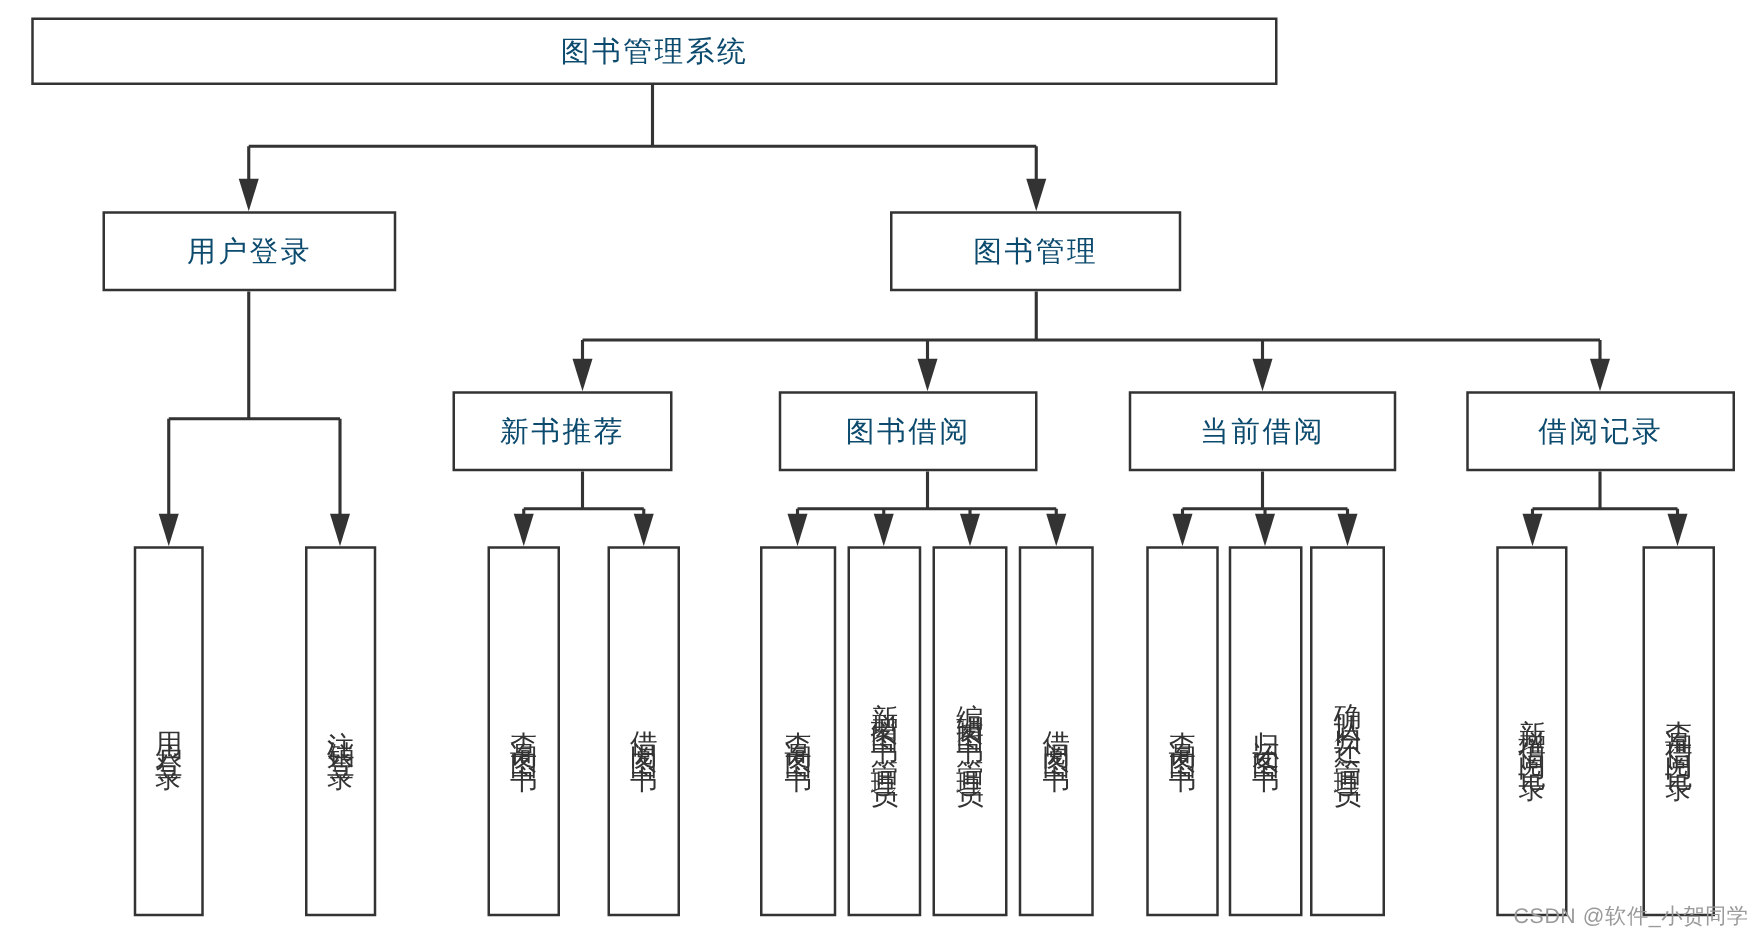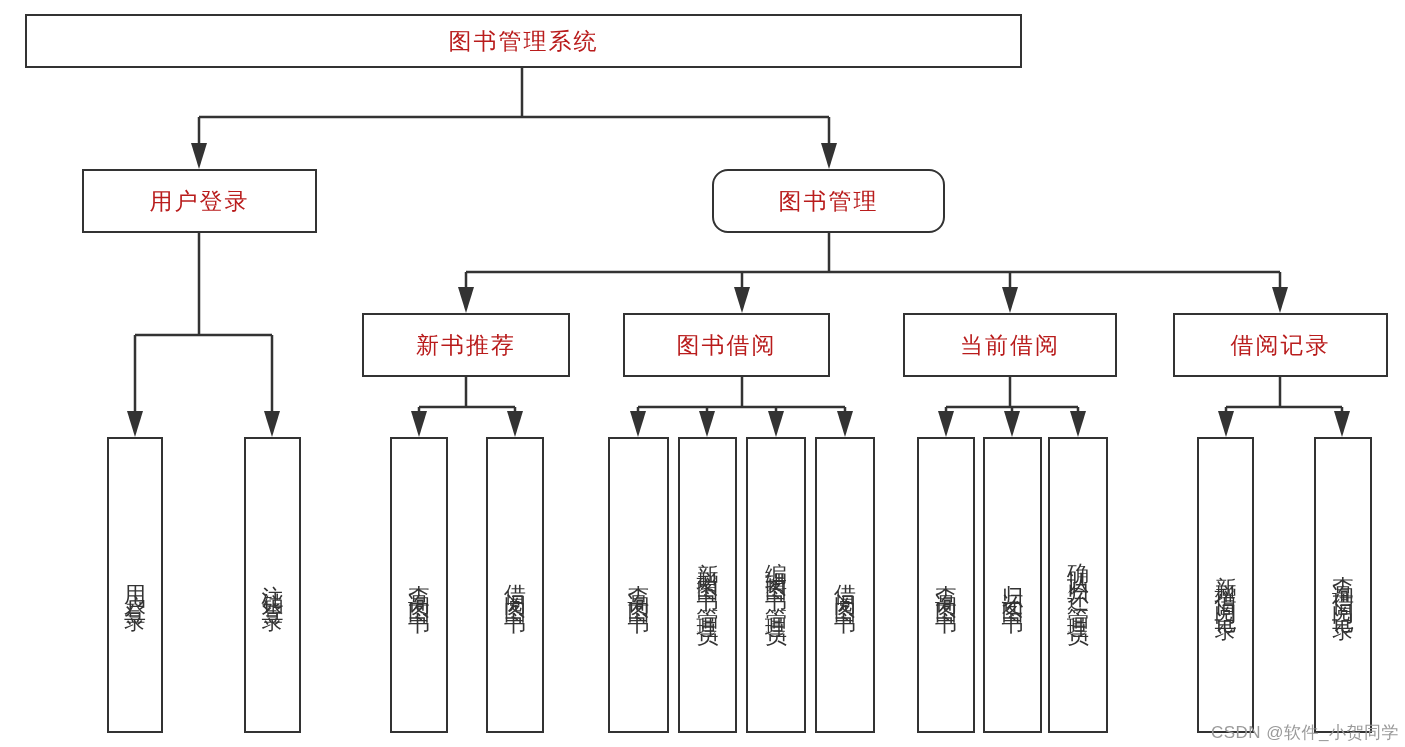--- a/index.html
+++ b/index.html
@@ -10,21 +10,21 @@
     font-family:"Liberation Sans", sans-serif;
     overflow:hidden;
   }
   .wires{position:absolute;left:0;top:0;}
   .box{
     position:absolute;
     box-sizing:border-box;
     background:#ffffff;
     border:2.5px solid #333333;
     display:flex;align-items:center;justify-content:center;
-    color:#b91c1c;
+    color:#0c4a6e;
     font-size:23px;
     letter-spacing:2px;
     white-space:nowrap;
   }
   .leaf{
     position:absolute;
     top:437px;height:296px;
     box-sizing:border-box;
     background:#ffffff;
     border:2.5px solid #333333;
@@ -82,23 +82,23 @@
     <polygon fill="#333333" stroke="none" points="1070,411 1086,411 1078,437"></polygon>
 
     <path d="M1280 377 V407 M1226 407 H1342 M1226 407 V415 M1342 407 V415"></path>
     <polygon fill="#333333" stroke="none" points="1218,411 1234,411 1226,437"></polygon>
     <polygon fill="#333333" stroke="none" points="1334,411 1350,411 1342,437"></polygon>
   </svg>
 
   <div class="box" style="left:25px;top:14px;width:997px;height:54px;">图书管理系统</div>
 
   <div class="box" style="left:82px;top:169px;width:235px;height:64px;">用户登录</div>
-  <div class="box" style="left:712px;top:169px;width:233px;height:64px;border-radius:16px;">图书管理</div>
+  <div class="box" style="left:712px;top:169px;width:233px;height:64px;">图书管理</div>
 
-  <div class="box" style="left:362px;top:313px;width:208px;height:64px;">新书推荐</div>
+  <div class="box" style="left:362px;top:313px;width:176px;height:64px;">新书推荐</div>
   <div class="box" style="left:903px;top:313px;width:214px;height:64px;">当前借阅</div>
   <div class="box" style="left:623px;top:313px;width:207px;height:64px;">图书借阅</div>
   <div class="box" style="left:1173px;top:313px;width:215px;height:64px;">借阅记录</div>
 
   <div class="leaf" style="left:107px;width:56px;">用户登录</div>
   <div class="leaf" style="left:244px;width:57px;">注销登录</div>
 
   <div class="leaf" style="left:390px;width:58px;">查询图书</div>
   <div class="leaf" style="left:486px;width:58px;">借阅图书</div>
 

